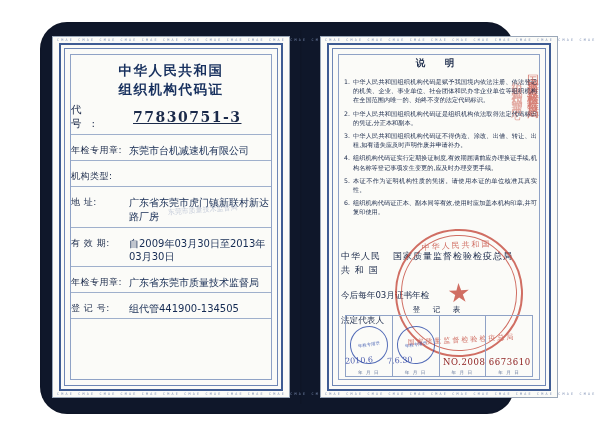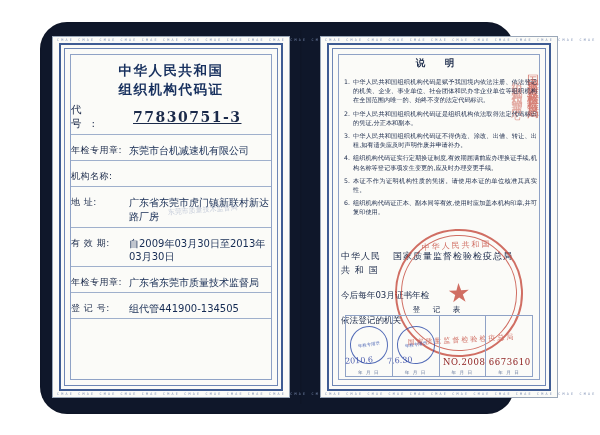--- a/index.html
+++ b/index.html
@@ -367,21 +367,21 @@
         </div>
         <div class="rule"></div>
 
         <div class="field">
           <div class="lbl">年检专用章:</div>
           <div class="val">东莞市台机减速机有限公司</div>
         </div>
         <div class="rule"></div>
 
         <div class="field">
-          <div class="lbl">机构名称:</div>
+          <div class="lbl">机构类型:</div>
         </div>
         <div class="rule"></div>
 
         <div class="field tall">
           <div class="lbl">地    址:</div>
           <div class="val">广东省东莞市虎门镇新联村新达路厂房</div>
         </div>
         <div class="rule"></div>
 
         <div class="field">
@@ -449,21 +449,21 @@
         <div class="issuer-block">
           <div class="issuer-row">
             <div class="issuer-left">中华人民</div>
             <div class="issuer-right">国家质量监督检验检疫总局</div>
           </div>
           <div class="issuer-row">
             <div class="issuer-left">共 和 国</div>
             <div class="issuer-right"></div>
           </div>
           <div class="validity-note">今后每年03月证书年检</div>
-          <div class="validity-note">依法登记的机关</div>
+          <div class="validity-note">法定代表人</div>
         </div>
 
         <div class="big-seal">
           <div class="inner-ring"></div>
           <div class="seal-arc">中华人民共和国</div>
           <div class="seal-star">★</div>
           <div class="seal-bottom">国家质量监督检验检疫总局</div>
         </div>
 
         <div class="reg-title">登 记 表</div>

